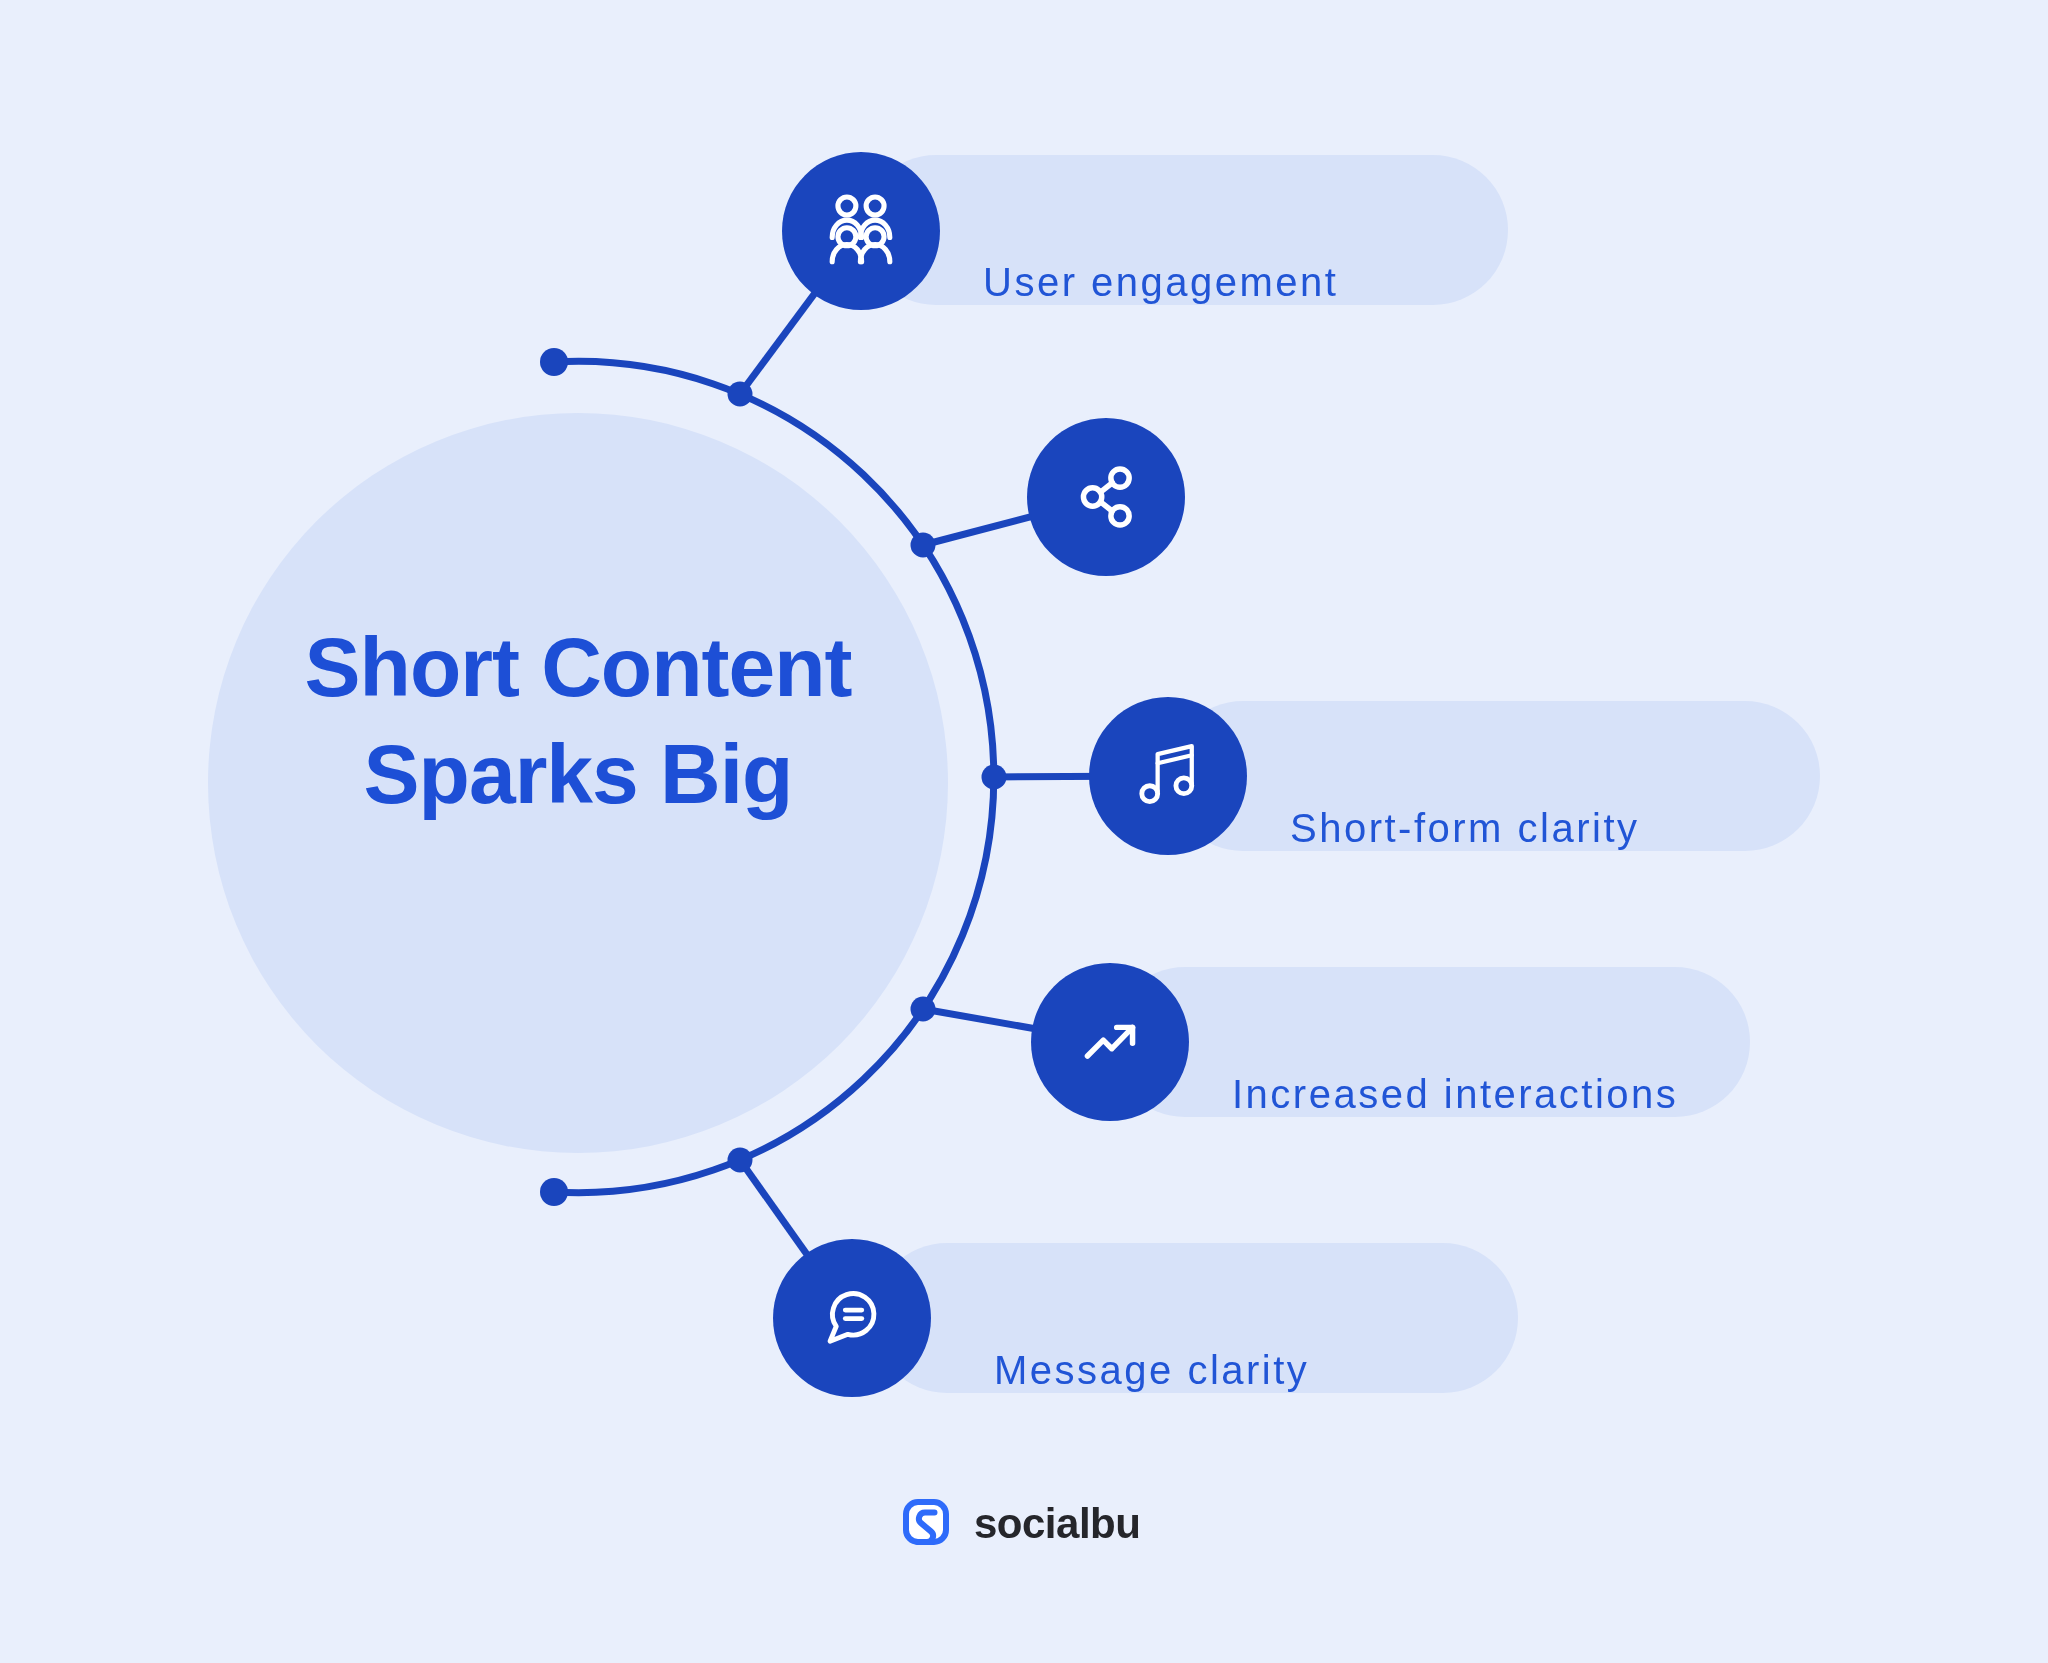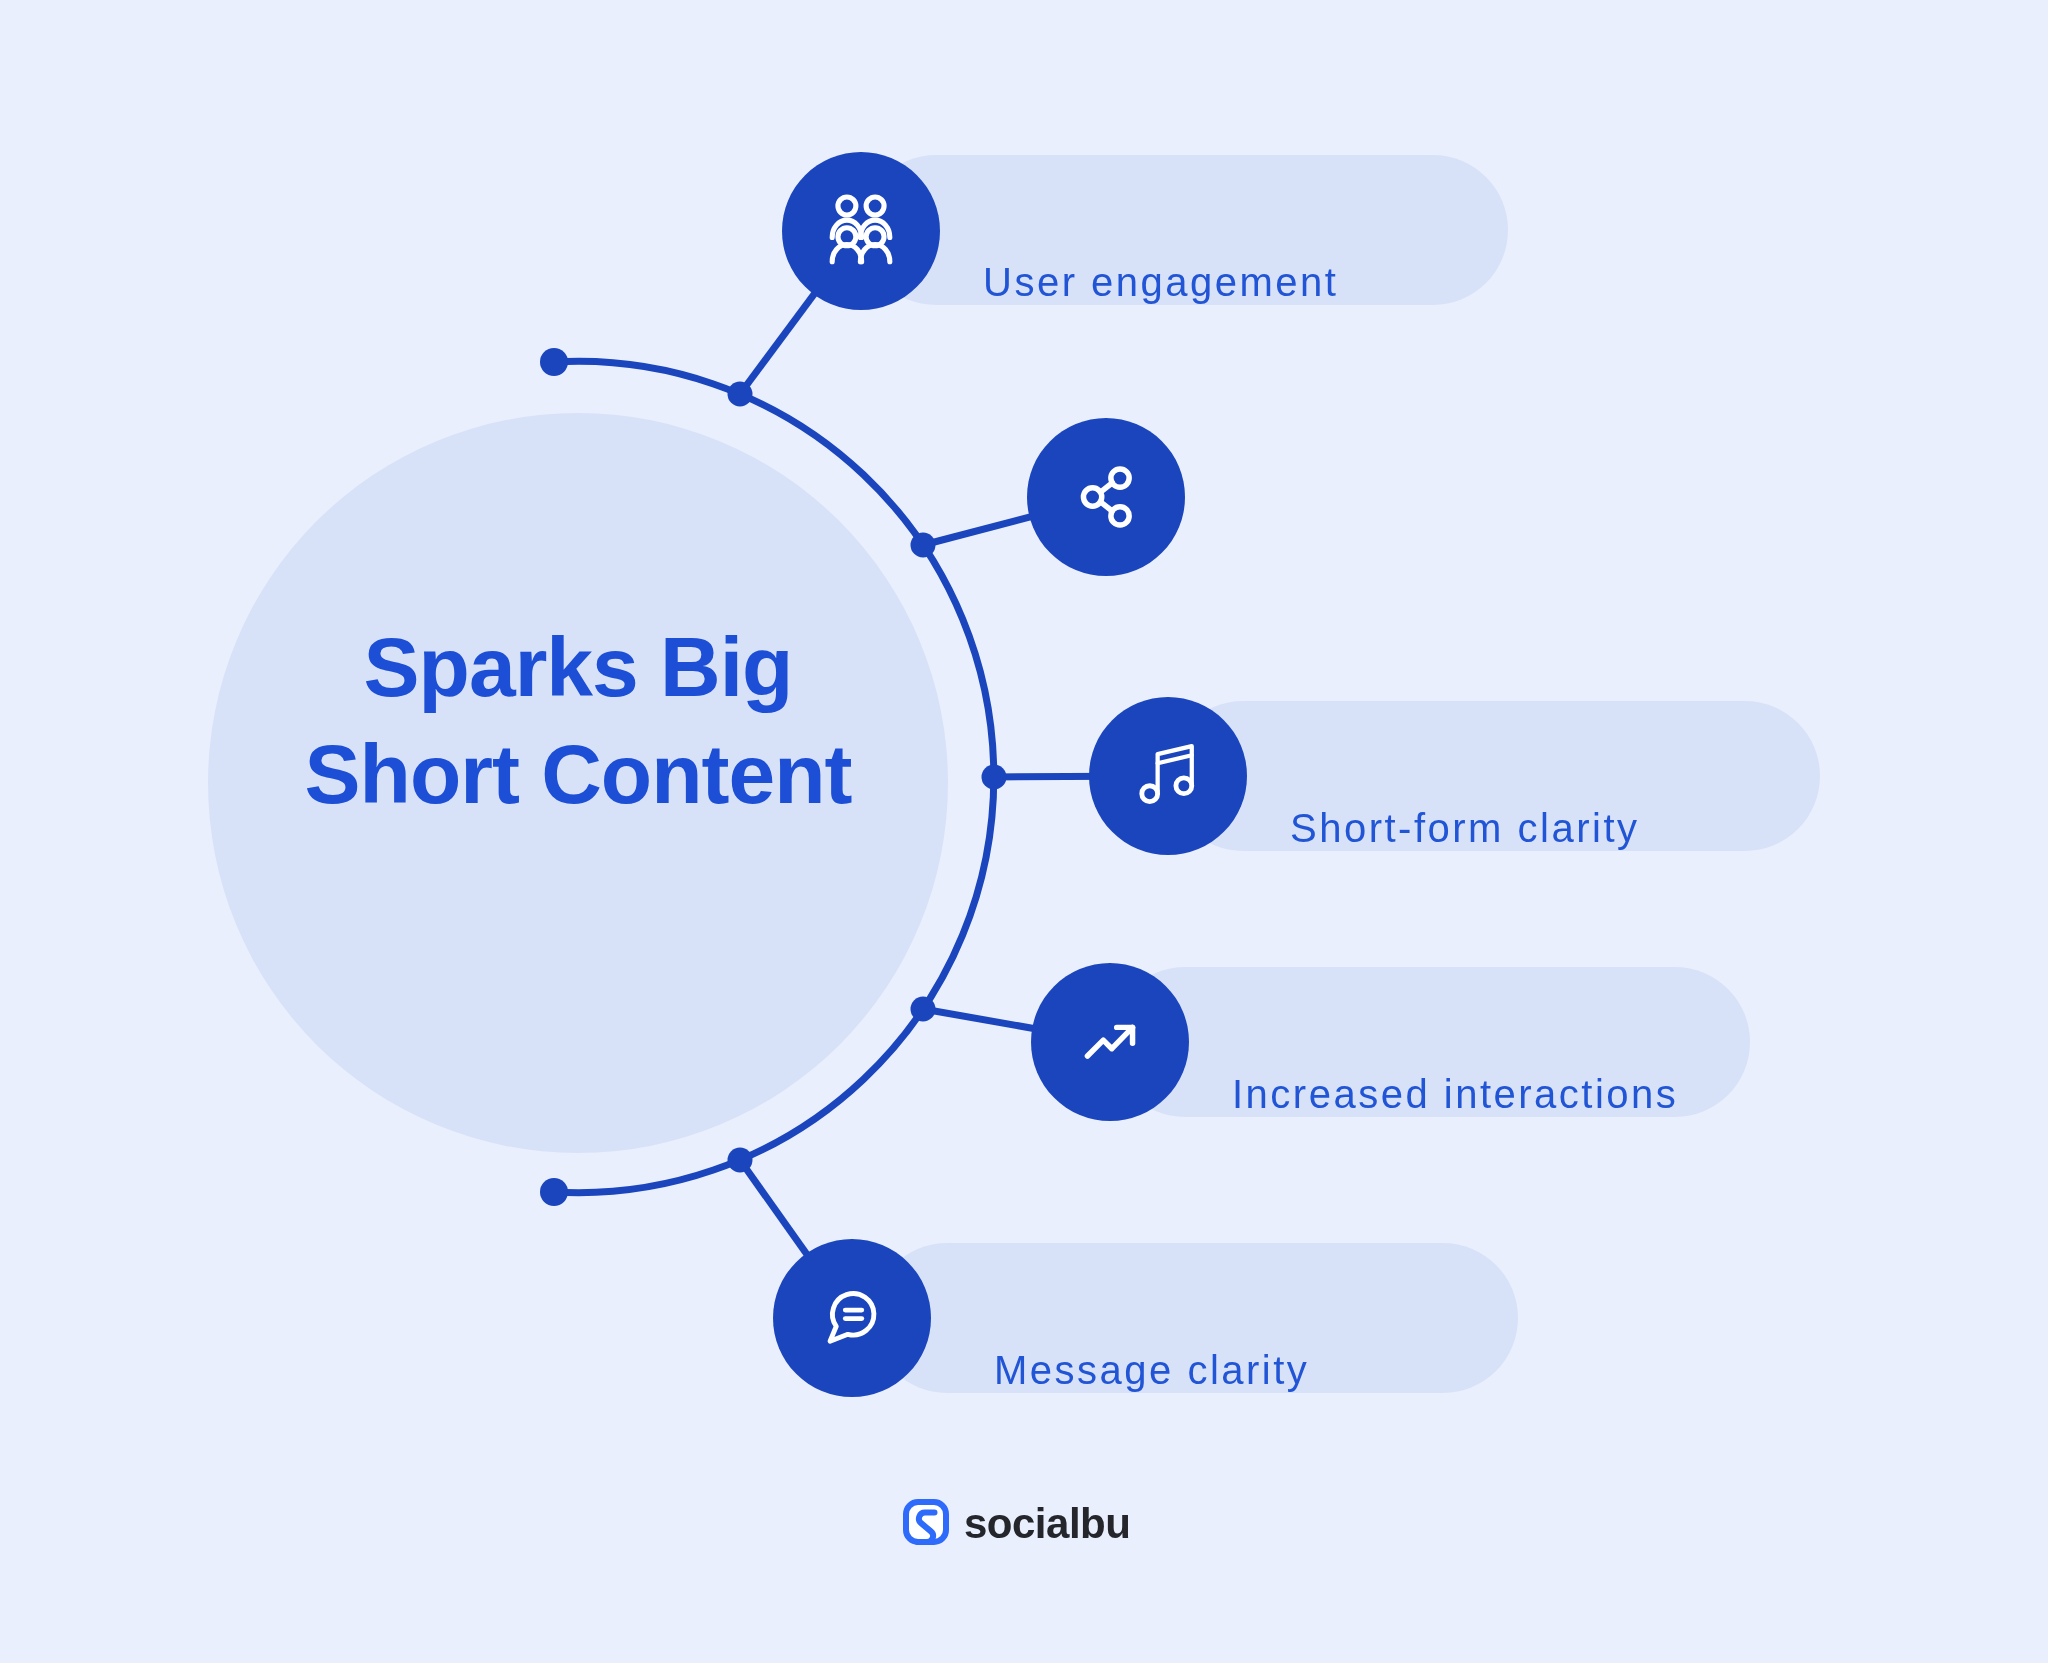--- a/index.html
+++ b/index.html
@@ -50,21 +50,21 @@
   .node-1{left:1027px;top:418px;}
   .node-2{left:1089px;top:697px;}
   .node-3{left:1031px;top:963px;}
   .node-4{left:773px;top:1239px;}
   .node svg{display:block;}
   .icon-stroke{stroke:#fff;fill:none;stroke-linecap:round;stroke-linejoin:round;}
 
   
   .brand{
     position:absolute;left:902px;top:1498px;z-index:3;
-    display:flex;align-items:center;gap:14px;
+    display:flex;align-items:center;gap:24px;
   }
   .brand-mark{width:48px;height:48px;}
   .brand-name{
     color:#25262b;font-weight:700;font-size:42px;letter-spacing:-0.5px;
   }
 </style>
 </head>
 <body>
 
 <div id="canvas">
@@ -80,22 +80,22 @@
     <circle class="connector-dot" cx="740" cy="394" r="12.5"></circle>
     <circle class="connector-dot" cx="923" cy="545" r="12.5"></circle>
     <circle class="connector-dot" cx="994" cy="777" r="12.5"></circle>
     <circle class="connector-dot" cx="923" cy="1009" r="12.5"></circle>
     <circle class="connector-dot" cx="740" cy="1160" r="12.5"></circle>
     <circle class="connector-dot" cx="554" cy="1192" r="14"></circle>
   </svg>
 
   <div class="hub-circle"></div>
   <div class="hub-title">
+    <div>Short Content</div>
     <div>Sparks Big</div>
-    <div>Short Content</div>
   </div>
 
   <div class="pill pill-0">
     <span class="pill-label">User engagement</span>
   </div>
   <div class="pill pill-2">
     <span class="pill-label">Short-form clarity</span>
   </div>
   <div class="pill pill-3">
     <span class="pill-label">Increased interactions</span>

